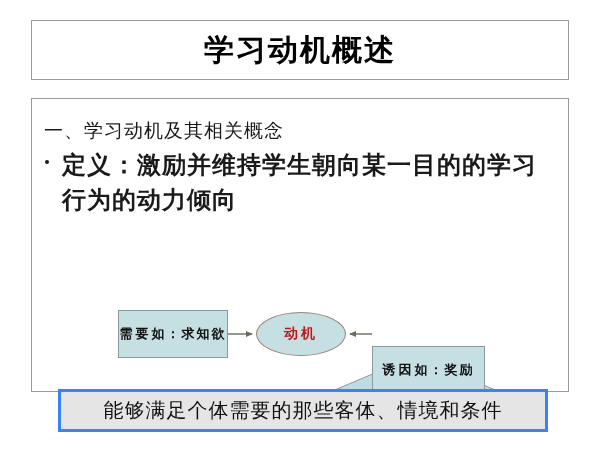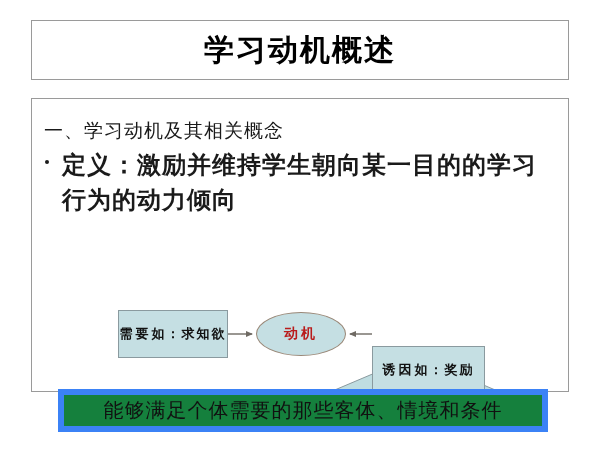--- a/index.html
+++ b/index.html
@@ -162,22 +162,22 @@
   }
 
   
   .callout {
     position: absolute;
     left: 58px;
     top: 389px;
     width: 490px;
     height: 43px;
     box-sizing: border-box;
-    border: 6px solid #3b82f6;
-    background: #15803d;
+    border: 3px solid #3b82f6;
+    background: #e5e5e5;
     display: flex;
     align-items: center;
     justify-content: center;
   }
   .callout-text {
     font-size: 20px;
     color: #111111;
     letter-spacing: 1px;
     white-space: nowrap;
   }

